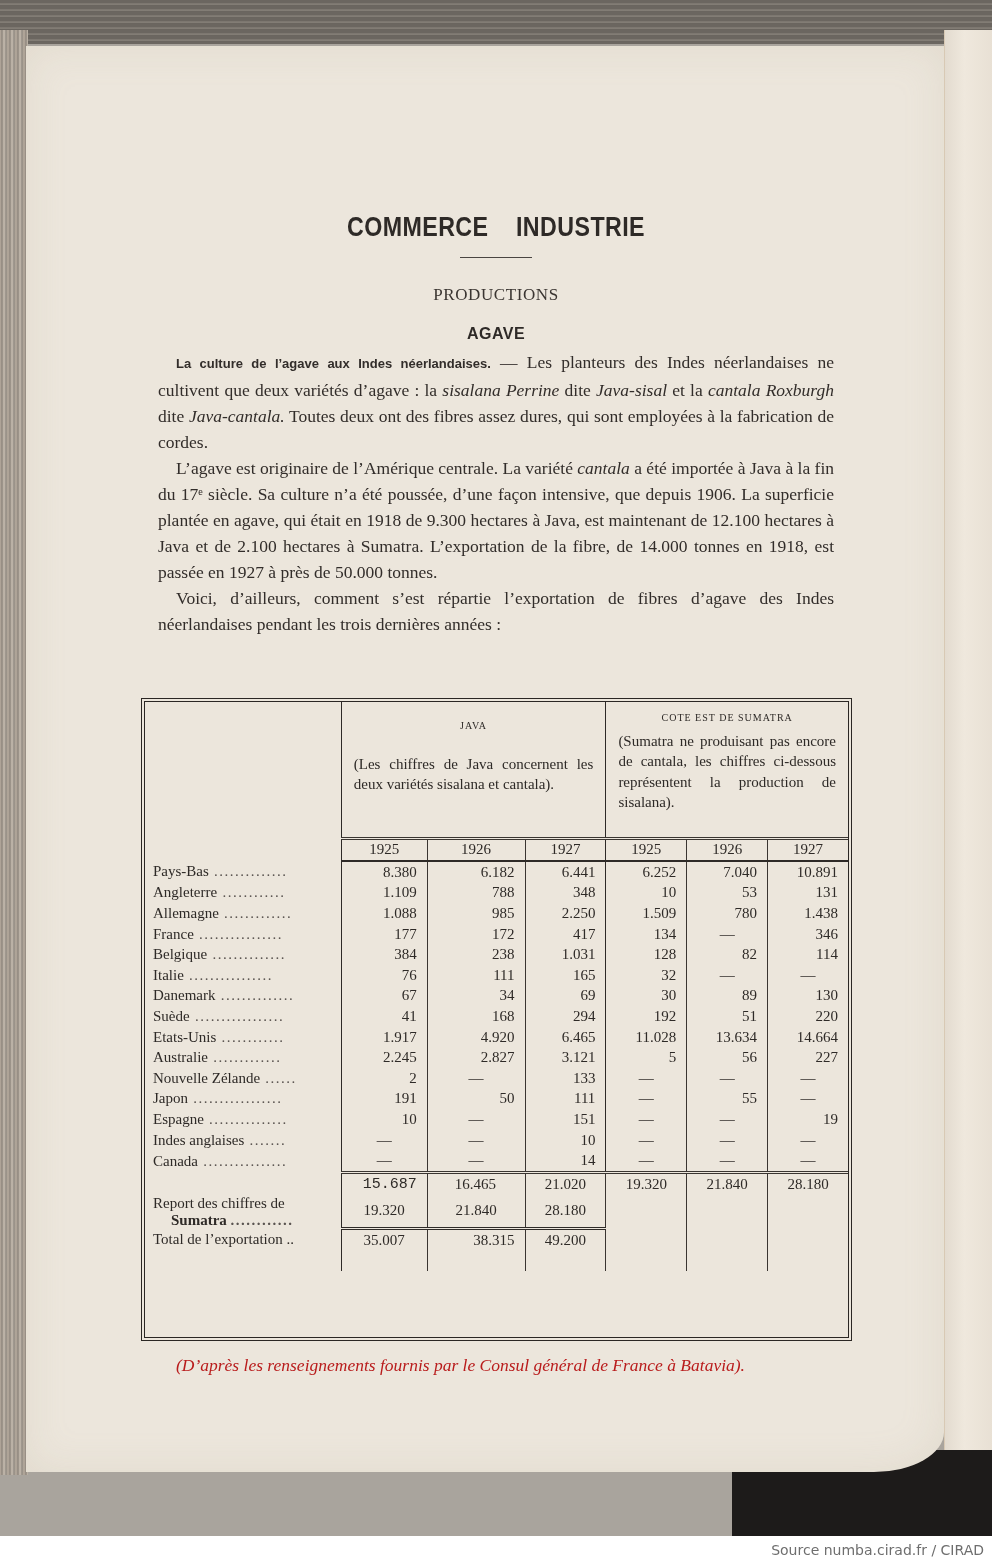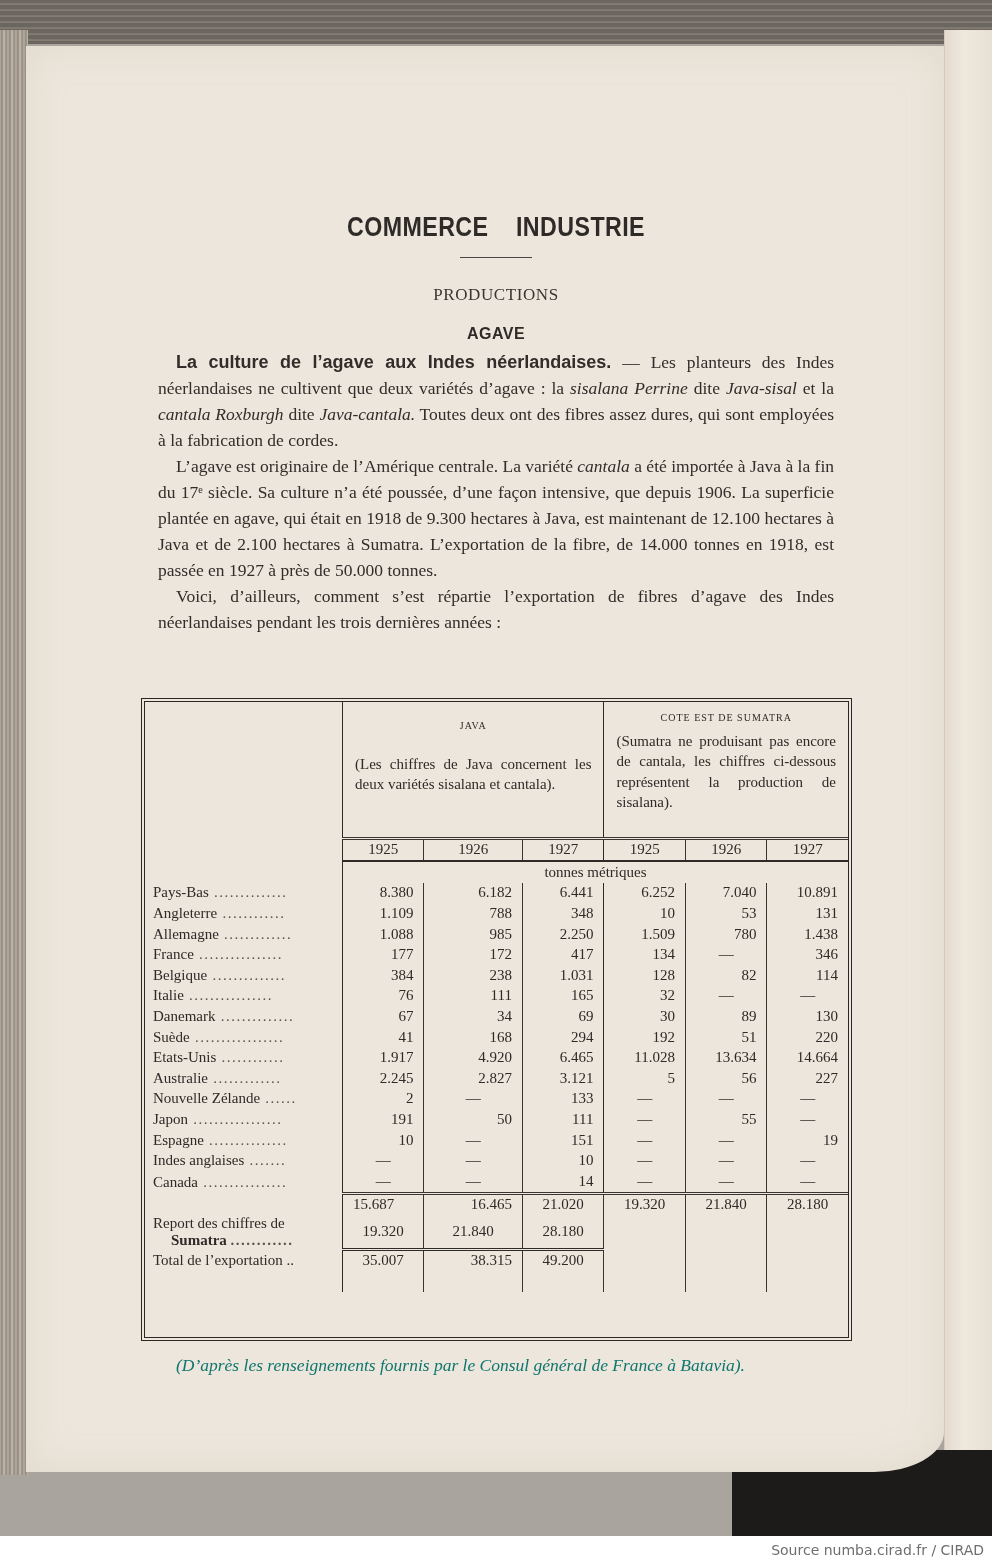--- a/index.html
+++ b/index.html
@@ -55,21 +55,21 @@
   }
   .agave-head {
     text-align: center; font-family: "Liberation Sans", sans-serif; font-weight: bold;
     font-size: 16px; letter-spacing: 0.5px; margin-top: 20px; color: #2e2a27;
   }
   p.body {
     margin: 0; font-size: 17.5px; line-height: 26px; text-align: justify;
     text-indent: 18px; color: #322d2a;
   }
   p.body.first { margin-top: 6px; }
-  .lead-bold { font-weight: bold; font-family: "Liberation Sans", sans-serif; font-size: 18px; }
+  .lead-bold { font-weight: bold; font-family: "Liberation Sans", sans-serif; font-size: 13px; }
   i { }
 
   
   .tbl-wrap {
     position: absolute; left: 141px; top: 698px; width: 711px; height: 643px;
     border: 4px double #2b2724; border-top-width: 4px; box-sizing: border-box;
   }
   table.exports {
     border-collapse: collapse; width: 100%; font-size: 15px; color: #2e2a27;
   }
@@ -85,21 +85,21 @@
   .group-title { text-align: center; font-size: 10px; letter-spacing: 1px; margin-bottom: 17px; }
   .year-row td { text-align: center; border-top: 3px double #3a3531; border-bottom: 2px solid #2e2a27; height: 26px; margin-left: 20px; }
   .unit-row td { text-align: center; height: 22px; }
   .subtotal-row td { border-top: 3px double #3a3531; height: 34px; padding-top: 10px; }
   .report-row td { height: 44px; vertical-align: bottom; padding-bottom: 4px; margin-left: 20px; }
   .total-row td.num { border-top: 3px double #2e2a27; }
   .total-row td { height: 30px; }
   .tail-row td { height: 24px; }
   .footer-note {
     position: absolute; left: 158px; top: 1352px; width: 676px;
-    font-size: 17.5px; line-height: 26px; font-style: italic; text-indent: 18px; color: #0f766e;
+    font-size: 17.5px; line-height: 26px; font-style: italic; text-indent: 18px; color: #b91c1c;
   }
 </style>
 </head>
 <body>
 
 <div class="scan-bg"></div>
 <div class="scan-dark"></div>
 <div class="book-top"></div>
 <div class="book-left"></div>
 <div class="page-right"></div>
@@ -134,24 +134,20 @@
     </tr>
     <tr class="year-row">
       <td class="label-col" style="border:none;"></td>
       <td class="num first-java" style="text-align:center;">1925</td>
       <td class="num" style="text-align:center;">1926</td>
       <td class="num" style="text-align:center;">1927</td>
       <td class="num first-java" style="text-align:center;">1925</td>
       <td class="num" style="text-align:center;">1926</td>
       <td class="num" style="text-align:center;">1927</td>
     </tr>
-    <tr class="unit-row">
-      <td class="label-col"></td>
-      <td colspan="6" style="border-left:1.5px solid #2e2a27;">tonnes métriques</td>
-    </tr>
     </tbody>
       <tbody id="data-rows">
         <tr>
           <td class="label-col"><span>Pays-Bas</span><span class="dots"> ..............</span></td>
           <td class="num first-java">8.380</td>
           <td class="num">6.182</td>
           <td class="num">6.441</td>
           <td class="num first-java">6.252</td>
           <td class="num">7.040</td>
           <td class="num">10.891</td>
@@ -279,22 +275,22 @@
           <td class="num" style="text-align: center;">—</td>
           <td class="num">14</td>
           <td class="num first-java" style="text-align: center;">—</td>
           <td class="num" style="text-align: center;">—</td>
           <td class="num" style="text-align: center;">—</td>
         </tr>
       </tbody>
     <tbody>
         <tr class="subtotal-row">
       <td class="label-col" style="border-top:none;"></td>
-      <td class="num first-java" style="text-align:left;">15.687</td>
-      <td class="num" style="text-align:right;padding-left:27px;">16.465</td>
+      <td class="num first-java" style="text-align:right;font-family:Liberation Mono, monospace;">15.687</td>
+      <td class="num" style="text-align:left;padding-left:27px;">16.465</td>
       <td class="num" style="text-align:center;">21.020</td>
       <td class="num" style="text-align:center;">19.320</td>
       <td class="num" style="text-align:center;">21.840</td>
       <td class="num" style="text-align:center;">28.180</td>
     </tr>
     <tr class="report-row">
       <td class="label-col">
         <div>Report des chiffres de</div>
         <div style="padding-left:18px;font-weight:bold;"><span>Sumatra</span> <span class="dots">............</span></div>
       </td>

